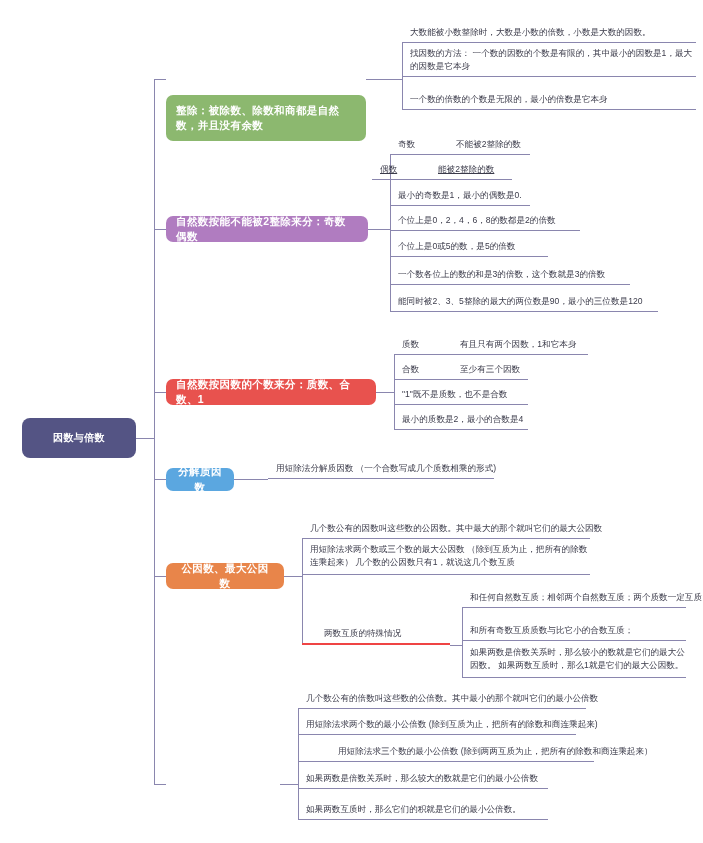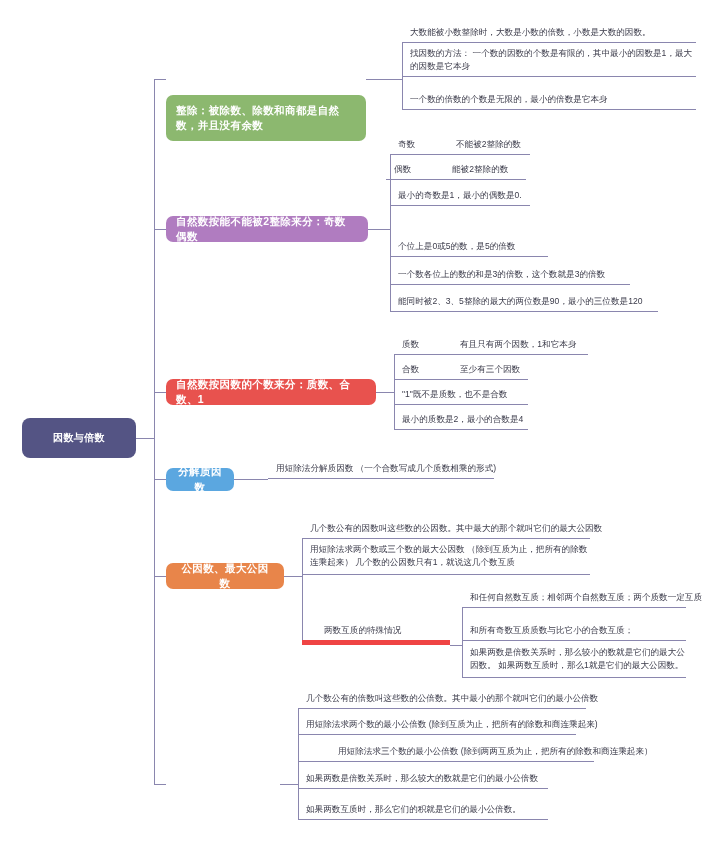--- a/index.html
+++ b/index.html
@@ -69,21 +69,21 @@
   .leaf .c1{display:inline-block;min-width:58px;}
   .leaf .c2{display:inline-block;}
 
   .midnode{
     position:absolute;
     box-sizing:border-box;
     color:#3b3b4a;
     font-size:8.6px;
     line-height:1.55;
     padding:0 0 3px 8px;
-    border-bottom:5px solid #ef4444;
+    border-bottom:2px solid #ef4444;
     display:flex;
     align-items:flex-end;
     white-space:nowrap;
   }
 </style>
 </head>
 <body>
 
 <div id="map">
 
@@ -116,26 +116,29 @@
   <div class="pill branch b-purple" style="left:166px;top:216px;width:202px;height:26px;">
     <span>自然数按能不能被2整除来分：奇数 偶数</span>
   </div>
   <div class="ln h" style="left:368px;top:229px;width:22px;"></div>
   <div class="ln v" style="left:390px;top:155px;height:157px;"></div>
 
   <div class="leaf" style="left:390px;top:136px;width:140px;height:19px;">
     <span class="c1">奇数</span>
     <span class="c2">不能被2整除的数</span>
   </div>
-  <div class="leaf" style="left:386px;top:155px;width:140px;height:25px;">
+  <div class="leaf" style="left:372px;top:155px;width:140px;height:25px;text-decoration:underline;">
     <span class="c1">偶数</span>
     <span class="c2">能被2整除的数</span>
   </div>
   <div class="leaf" style="left:390px;top:180px;width:140px;height:26px;">
     <span class="t">最小的奇数是1，最小的偶数是0.</span>
+  </div>
+  <div class="leaf" style="left:390px;top:206px;width:190px;height:25px;">
+    <span class="t">个位上是0，2，4，6，8的数都是2的倍数</span>
   </div>
   <div class="leaf" style="left:390px;top:231px;width:158px;height:26px;">
     <span class="t">个位上是0或5的数，是5的倍数</span>
   </div>
   <div class="leaf" style="left:390px;top:257px;width:240px;height:28px;">
     <span class="t">一个数各位上的数的和是3的倍数，这个数就是3的倍数</span>
   </div>
   <div class="leaf" style="left:390px;top:285px;width:268px;height:27px;">
     <span class="t">能同时被2、3、5整除的最大的两位数是90，最小的三位数是120</span>
   </div>

